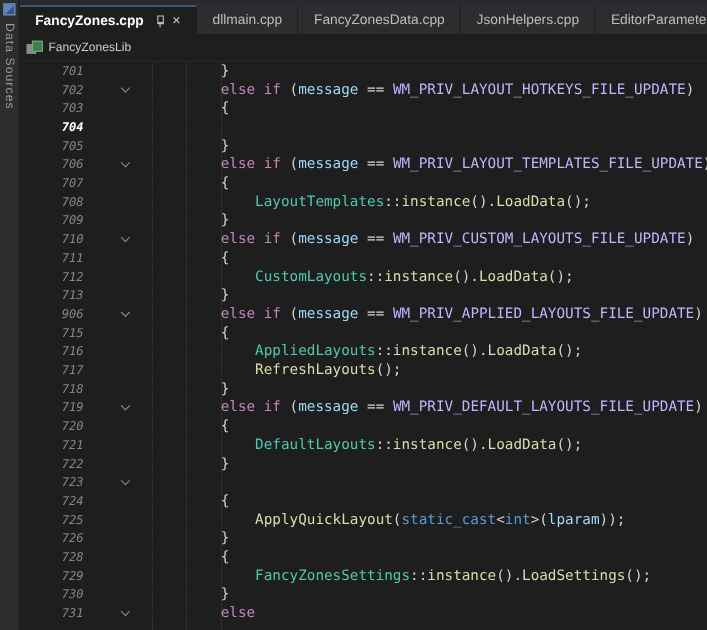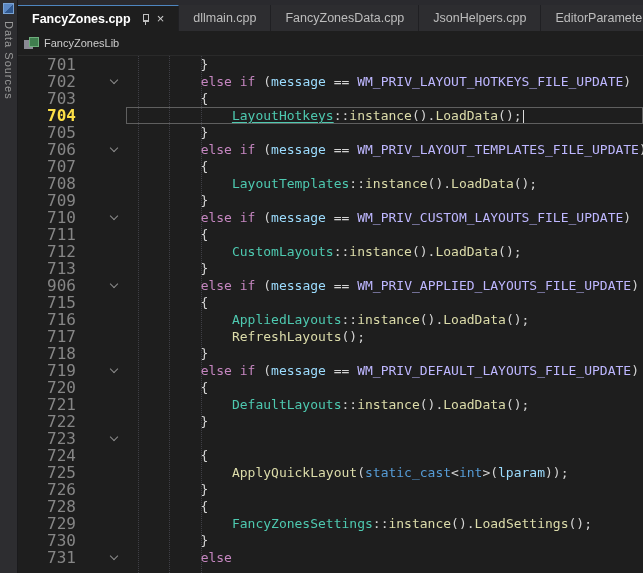--- a/index.html
+++ b/index.html
@@ -61,33 +61,33 @@
   .editor {
     flex:1; position:relative; overflow:hidden; background: var(--background, #1e1e1e);
     font-family:"DejaVu Sans Mono","Liberation Mono",monospace; font-size:13px;
   }
   .guide { position:absolute; top:0; bottom:0; width:0; border-left:1px dotted #3f3f46; z-index:0; }
   .g0 { left:120px; } .g1 { left:151px; } .g2 { left:183px; }
   .lines { position:relative; z-index:1; }
   .line { display:flex; height:17px; line-height:17px; }
   .num {
     width:58px; flex-shrink:0; text-align:right;
-    color: var(--line_number, #868686); font-size:16px;
+    color: var(--line_number, #868686); font-size:11px;font-style:italic;
   }
   .fold {
     width:50px; flex-shrink:0; display:flex; justify-content:flex-end;
     align-items:center; padding-right:9px;
   }
   .chev {
     width:6px; height:6px; margin-top:-3px;
     border-right:1.5px solid #8c8c8c; border-bottom:1.5px solid #8c8c8c;
     transform: rotate(45deg);
   }
   .code { flex:1; white-space:pre; padding-left:12px; color: var(--plain_text, #d4d4d4); }
-  .line.current .num { color:#fde047; font-weight:bold; }
+  .line.current .num { color:#ffffff; font-weight:bold; }
   .line.current .code { outline:1px solid var(--current_line_border, #5f5f5f); outline-offset:-1px; }
 
   .tok-p { color: var(--plain_text, #d4d4d4); }
   .tok-k { color: var(--keyword, #c586c0); }
   .tok-m { color: var(--macro, #beb7ff); }
   .tok-t { color: var(--type_name, #4ec9b0); }
   .tok-f { color: var(--function_name, #dcdcaa); }
   .tok-v { color: var(--variable, #9cdcfe); }
   .tok-b { color: var(--keyword_blue, #569cd6); }
   .tok-u { text-decoration: underline; text-underline-offset:2px; }
@@ -148,21 +148,20 @@
             <span class="code"><span class="tok-p">        </span><span class="tok-k">else</span><span class="tok-p"> </span><span class="tok-k">if</span><span class="tok-p"> (</span><span class="tok-v">message</span><span class="tok-p"> == </span><span class="tok-m">WM_PRIV_LAYOUT_HOTKEYS_FILE_UPDATE</span><span class="tok-p">)</span></span>
           </div>
           <div class="line">
             <span class="num">703</span>
             <span class="fold"></span>
             <span class="code"><span class="tok-p">        {</span></span>
           </div>
           <div class="line current">
             <span class="num">704</span>
             <span class="fold"></span>
-            <span class="code"><span class="tok-p">            </span><span class="tok-t tok-u">LayoutHotkeys</span><span class="tok-p">::</span><span class="tok-f">instance</span><span class="tok-p">().</span><span class="tok-f">LoadData</span><span class="tok-p">();</span><span class="caret"></span></span>
           </div>
           <div class="line">
             <span class="num">705</span>
             <span class="fold"></span>
             <span class="code"><span class="tok-p">        }</span></span>
           </div>
           <div class="line">
             <span class="num">706</span>
             <span class="fold">
               <span class="chev"></span>

